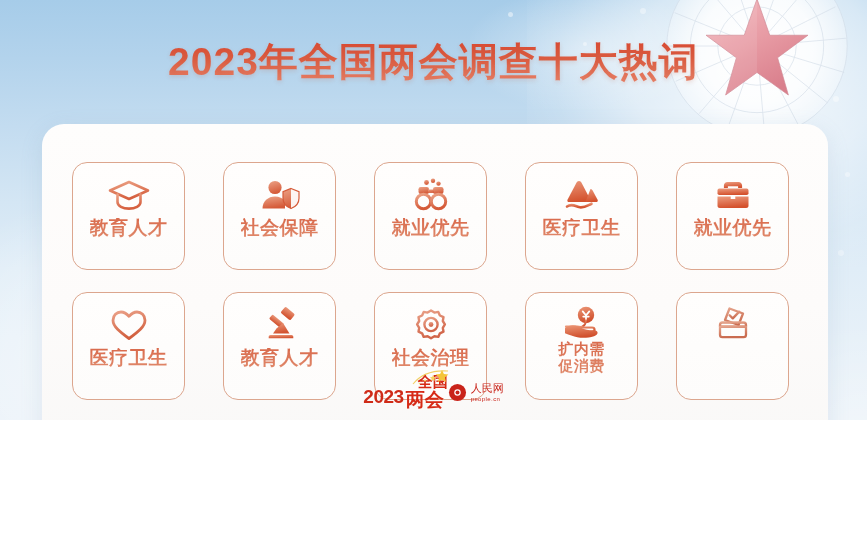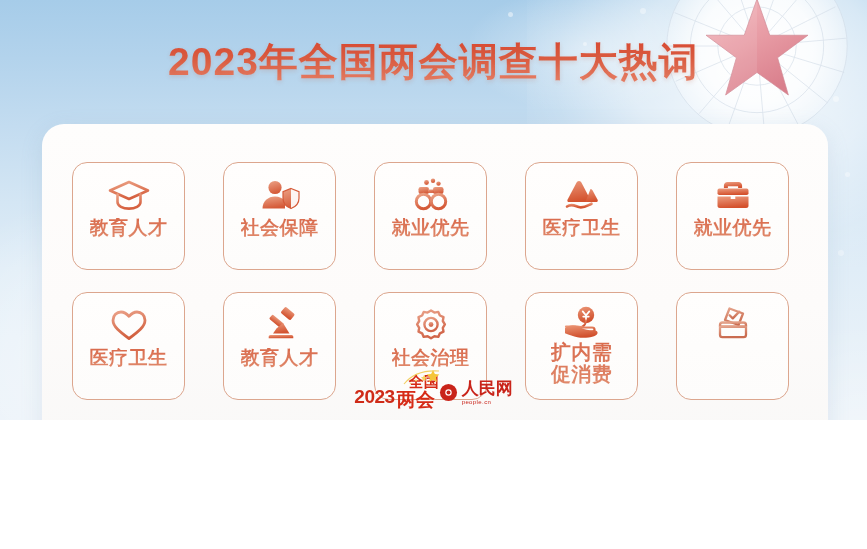--- a/index.html
+++ b/index.html
@@ -160,21 +160,21 @@
     text-align: center;
     letter-spacing: 0.5px;
     background: linear-gradient(180deg, #d96a4c 0%, #e08a6c 100%);
     -webkit-background-clip: text;
     background-clip: text;
     color: transparent;
     -webkit-text-fill-color: transparent;
     white-space: pre-line;
   }
   .card-label.two-line {
-    font-size: 20px;
+    font-size: 15px;
     line-height: 1.12;
     margin-top: -1px;
   }
   .card.tall-icon .card-icon { height: 38px; margin-bottom: 0; }
 
   
   .footer-logo {
     position: absolute;
     left: 0;
     bottom: 10px;
@@ -229,22 +229,22 @@
     display: flex;
     align-items: center;
     gap: 4px;
   }
   .logo-people-cn {
     display: flex;
     flex-direction: column;
     line-height: 1;
   }
   .logo-people {
-    font-size: 17px;
-    font-weight: bold;
+    font-size: 11px;
+    font-weight: normal;
     color: #c9241a;
     letter-spacing: 0px;
   }
   .logo-peoplecn {
     font-size: 6px;
     color: #c9241a;
     letter-spacing: 0.4px;
     margin-top: 2px;
   }
 </style>

